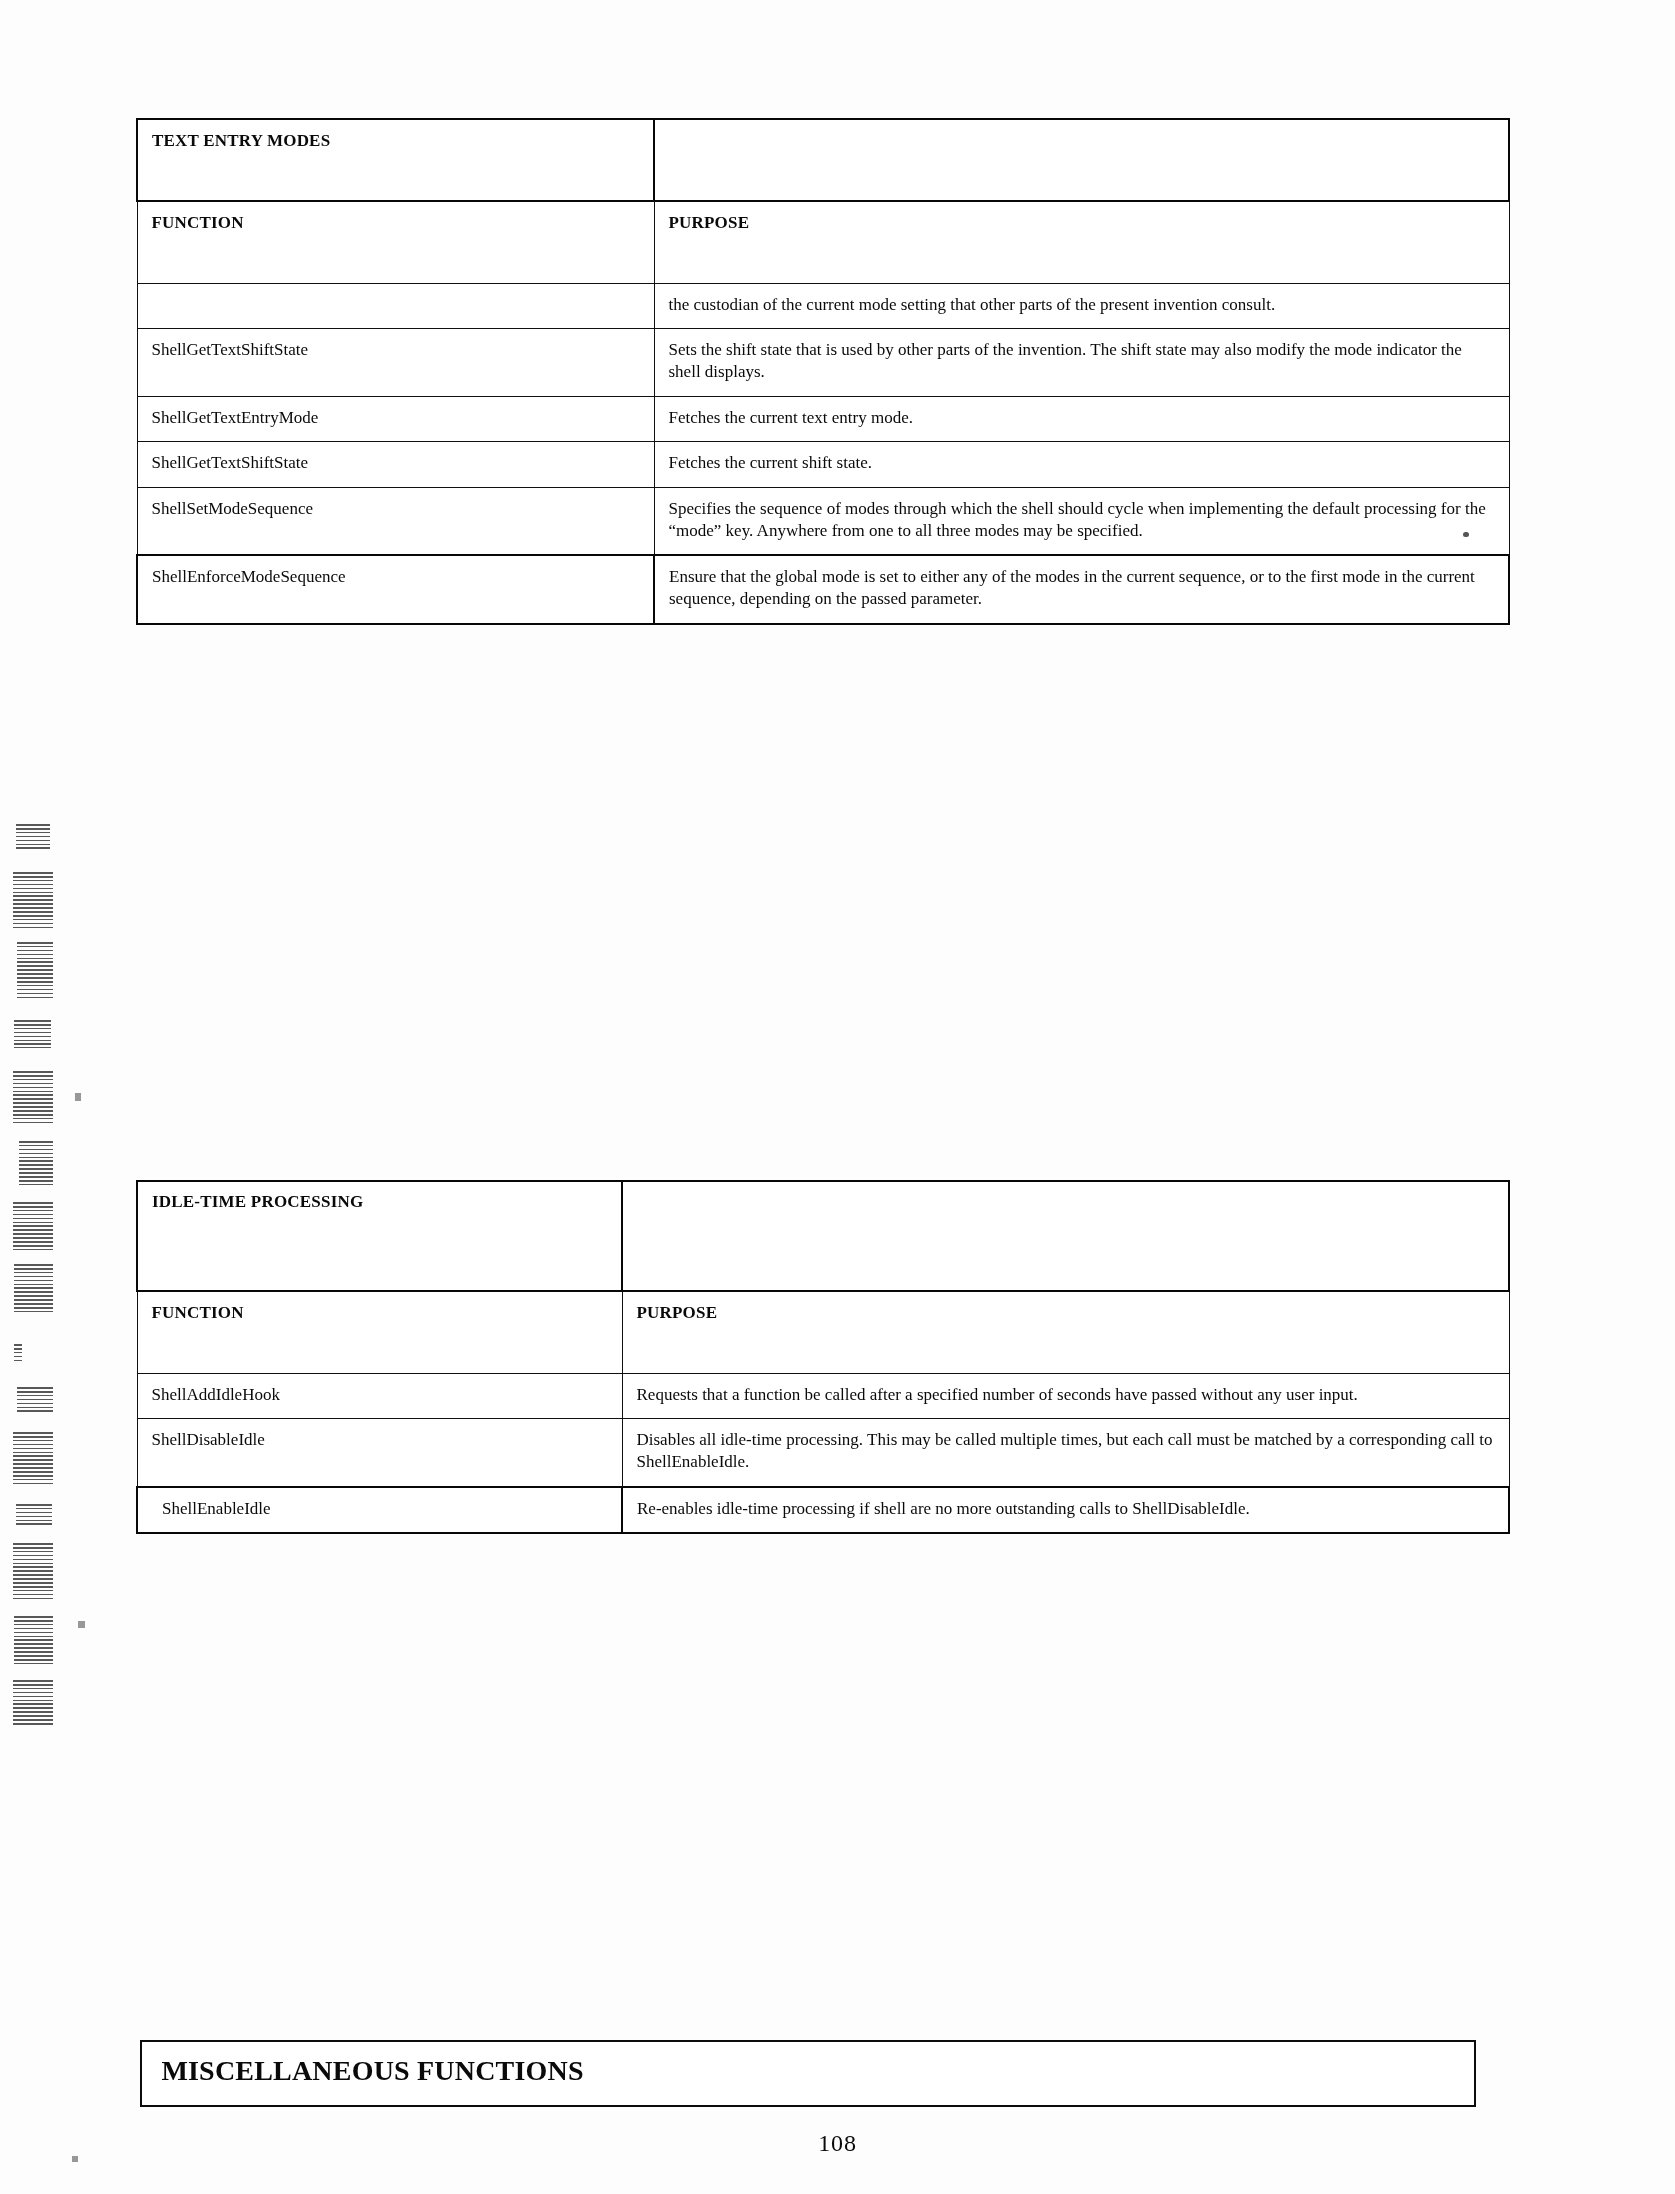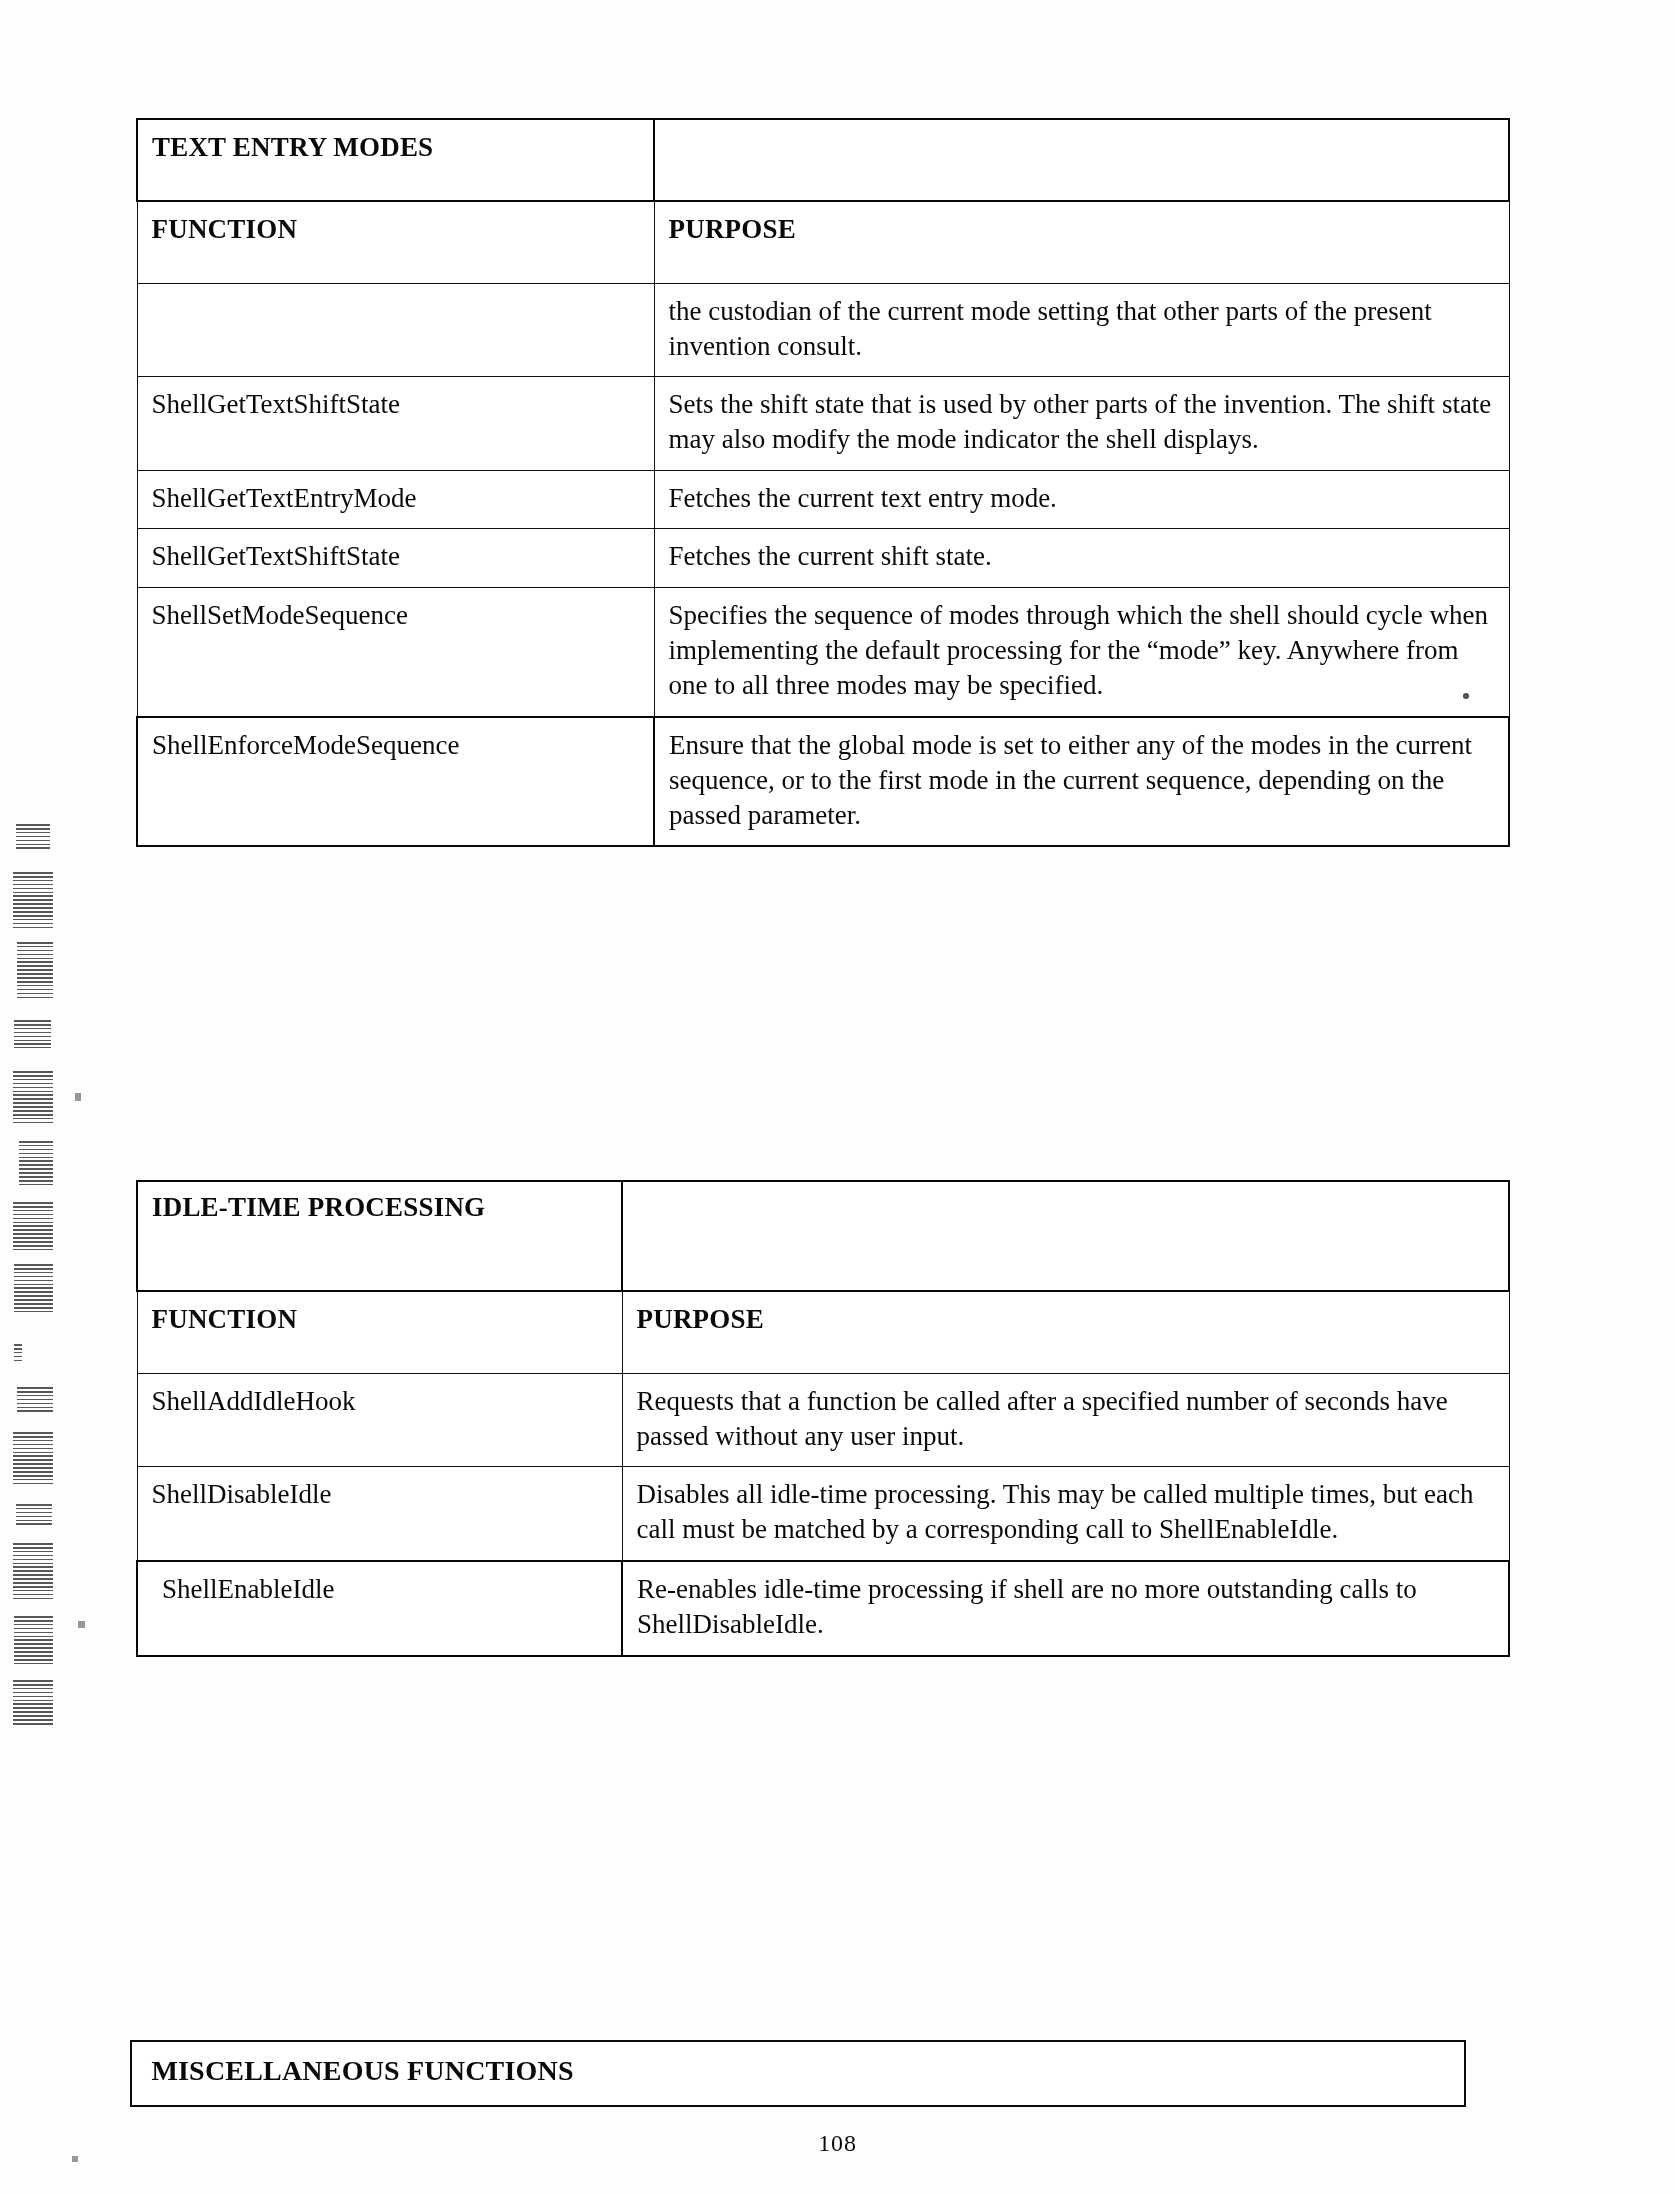--- a/index.html
+++ b/index.html
@@ -46,21 +46,21 @@
   .tbl {
     position: absolute;
     border-collapse: collapse;
     table-layout: fixed;
     background: #fff;
   }
   .tbl td {
     border: 1.6px solid #101010;
     vertical-align: top;
     padding: 10px 12.4px 12.4px 14px;
-    font-size: 27px;
+    font-size: 17px;
     line-height: 1.30;
     font-family: "Liberation Serif", "DejaVu Serif", serif;
   }
   .tbl td.hd {
     font-weight: bold;
     letter-spacing: 0.2px;
   }
   .tbl td.fn {
     white-space: nowrap;
   }
@@ -80,21 +80,21 @@
   #table-idle {
     left: 136px;
     top: 1180px;
     width: 1374px;
   }
   #table-idle .c-fn { width: 485px; }
 
   
   #misc-box {
     position: absolute;
-    left: 130px;
+    left: 140px;
     top: 2040px;
     width: 1336px;
     height: 67px;
     border: 2.3px solid #0b0b0b;
     background: #fff;
     box-sizing: border-box;
   }
   #misc-box .misc-label {
     position: absolute;
     left: 19.4px;

